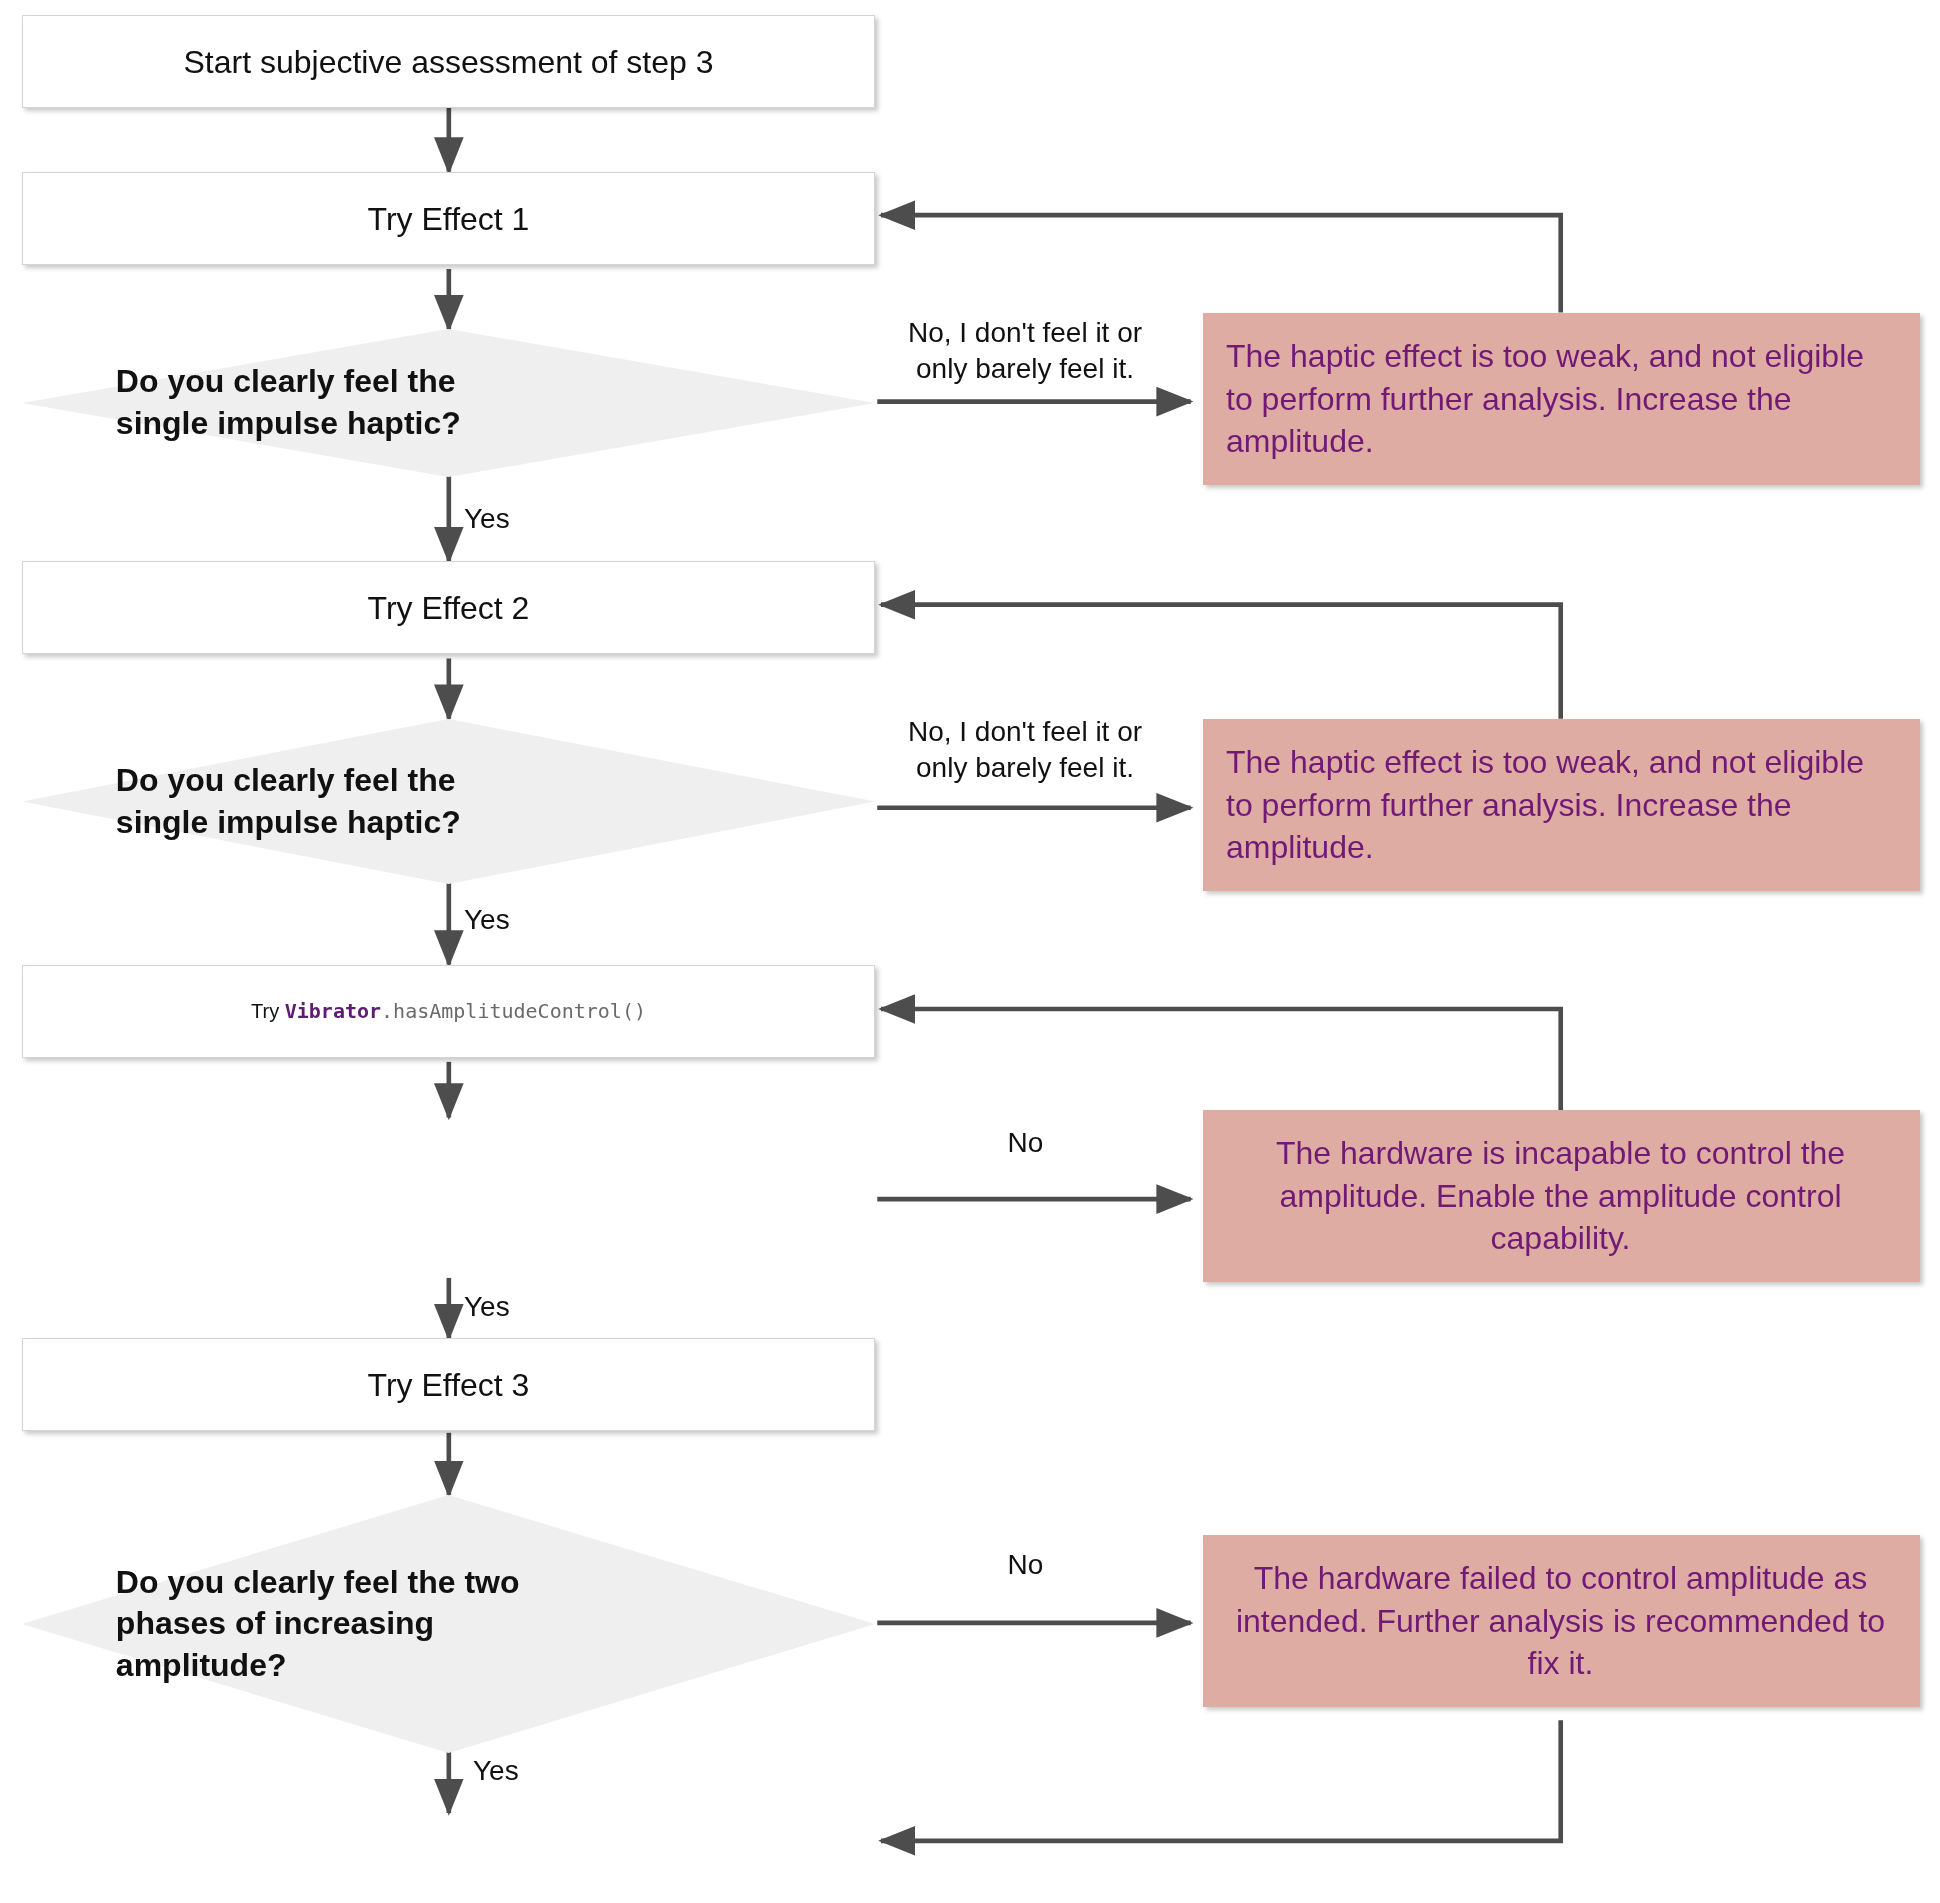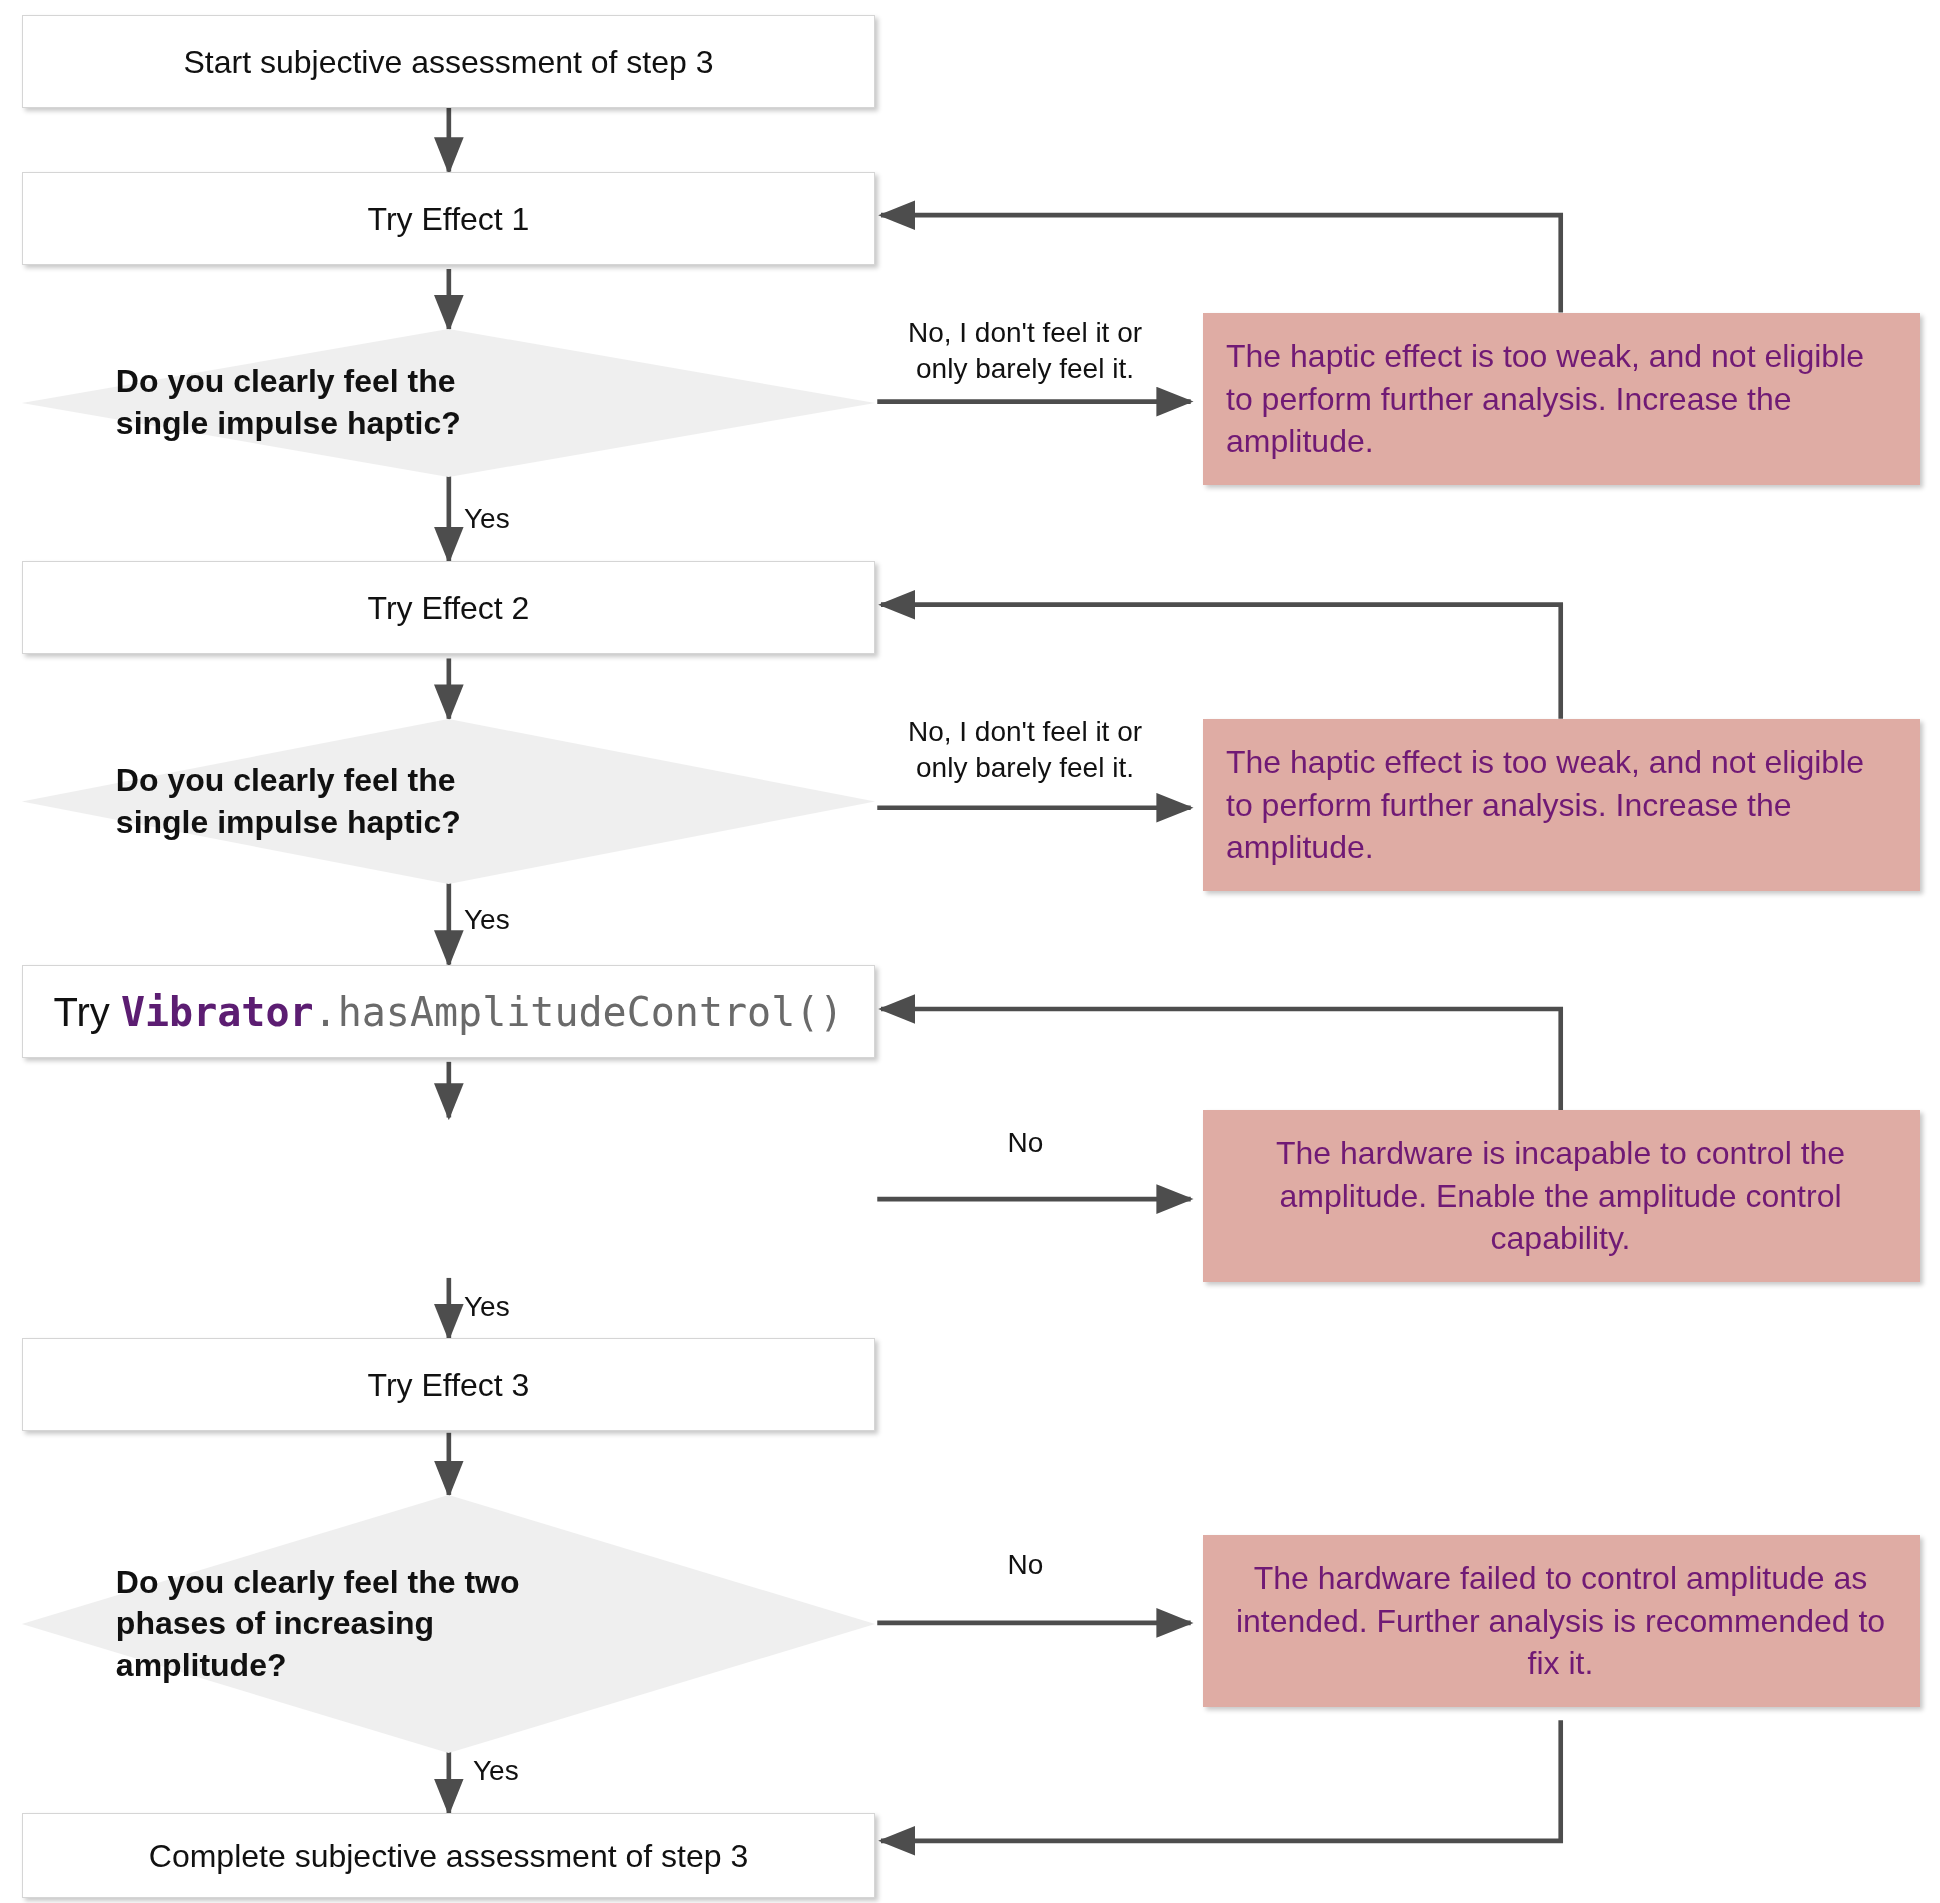--- a/index.html
+++ b/index.html
@@ -87,21 +87,21 @@
     line-height: 1.3;
     text-align: center;
     white-space: pre-line;
   }
   .edge-label.left-anchor {
     text-align: left;
   }
 
   
   .code-line {
-    font-size: 40px;
+    font-size: 20px;
     white-space: pre;
   }
   .code-kw {
     font-family: "Liberation Sans", sans-serif;
     color: #111111;
   }
   .code-cls {
     font-family: "DejaVu Sans Mono", monospace;
     font-weight: bold;
     color: #5c1d72;
@@ -210,23 +210,20 @@
     <div class="dia-shape"></div>
     <div class="dia-label" style="white-space:pre-line;">Do you clearly feel the two
 phases of increasing
 amplitude?</div>
   </div>
 
   <div class="node msg" style="left:1203px; top:1535px; width:717px; height:172px;text-align:center;">
     <span>The hardware failed to control amplitude as intended. Further analysis is recommended to fix it.</span>
   </div>
 
-  <div class="node proc" style="left:22px; top:1813px; width:853px; height:85px;">
-    <span>Complete subjective assessment of step 3</span>
-  </div>
 
   <div class="edge-label" style="left:895px; top:315px; width:260px;">No, I don't feel it or
 only barely feel it.</div>
 
   <div class="edge-label left-anchor" style="left:464px; top:501px; width:111px;">Yes</div>
 
   <div class="edge-label" style="left:895px; top:714px; width:260px;">No, I don't feel it or
 only barely feel it.</div>
 
   <div class="edge-label left-anchor" style="left:464px; top:902px; width:111px;">Yes</div>

